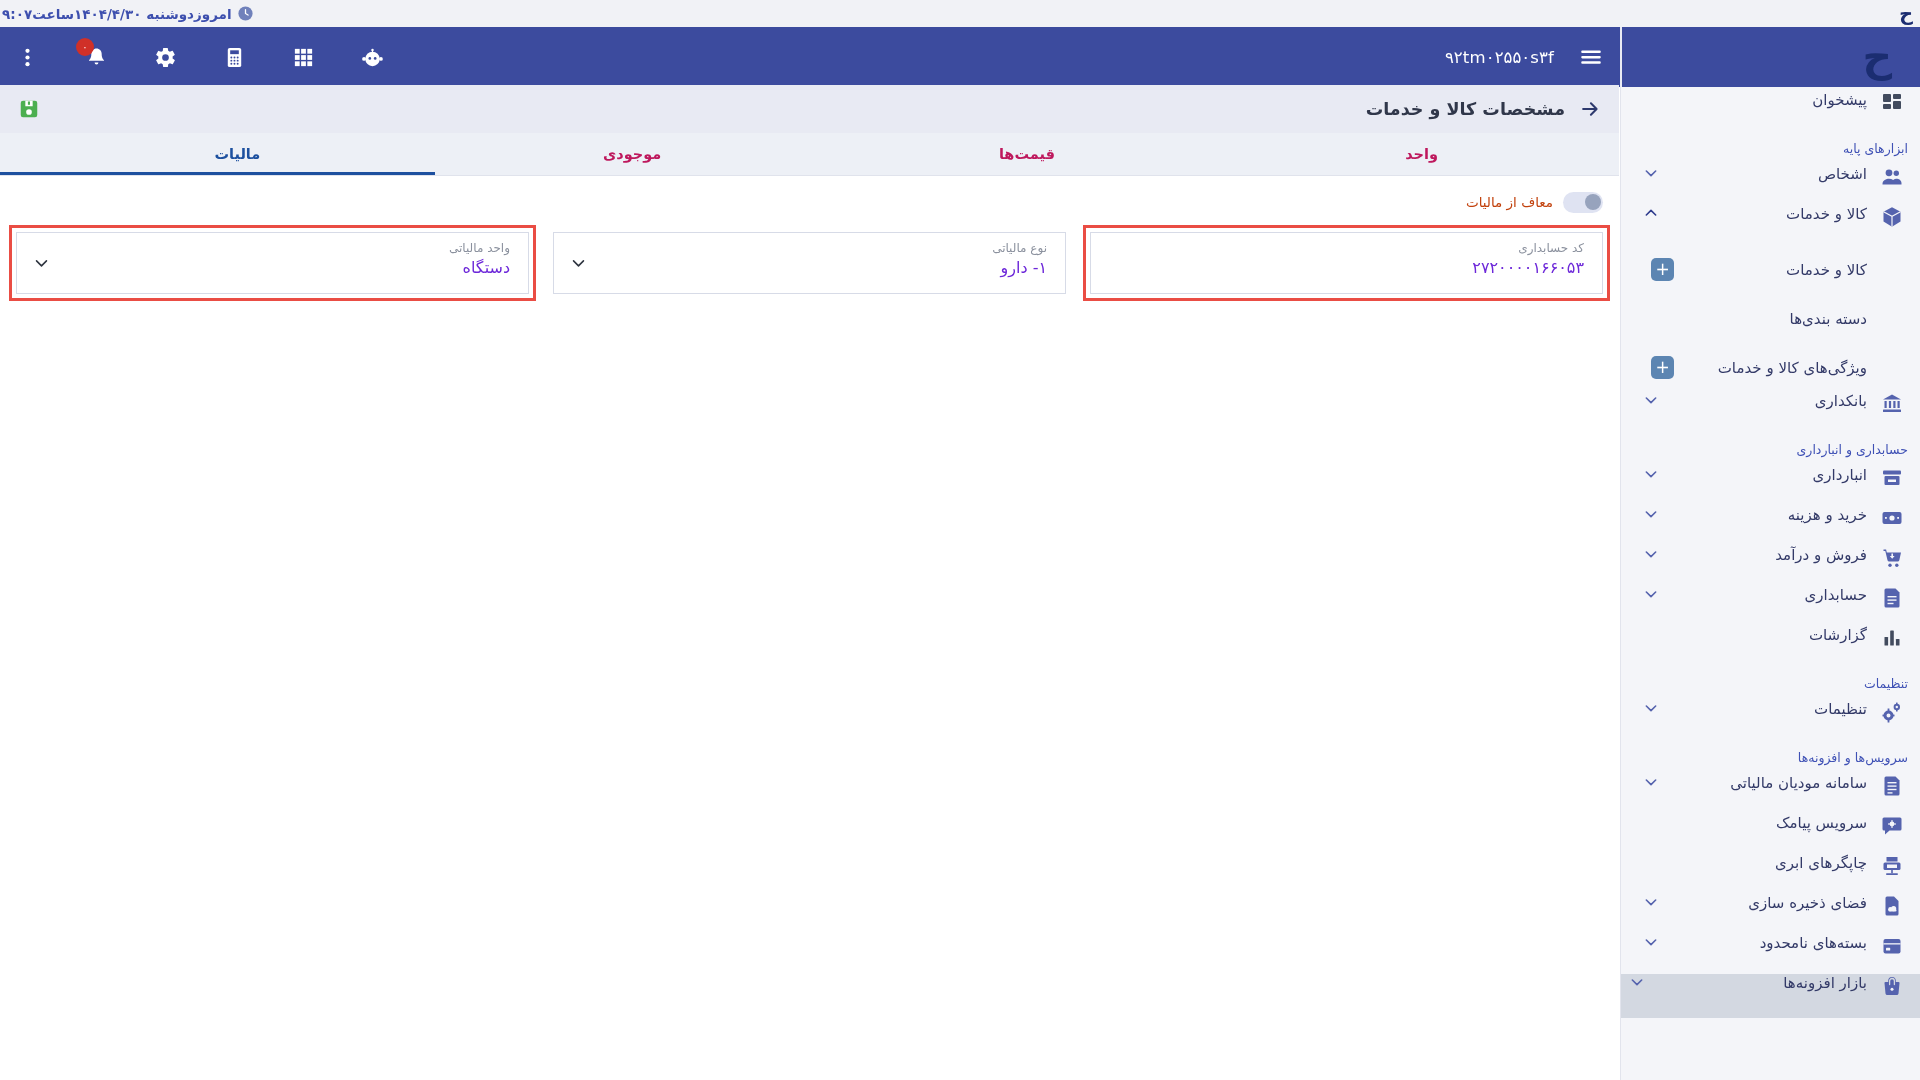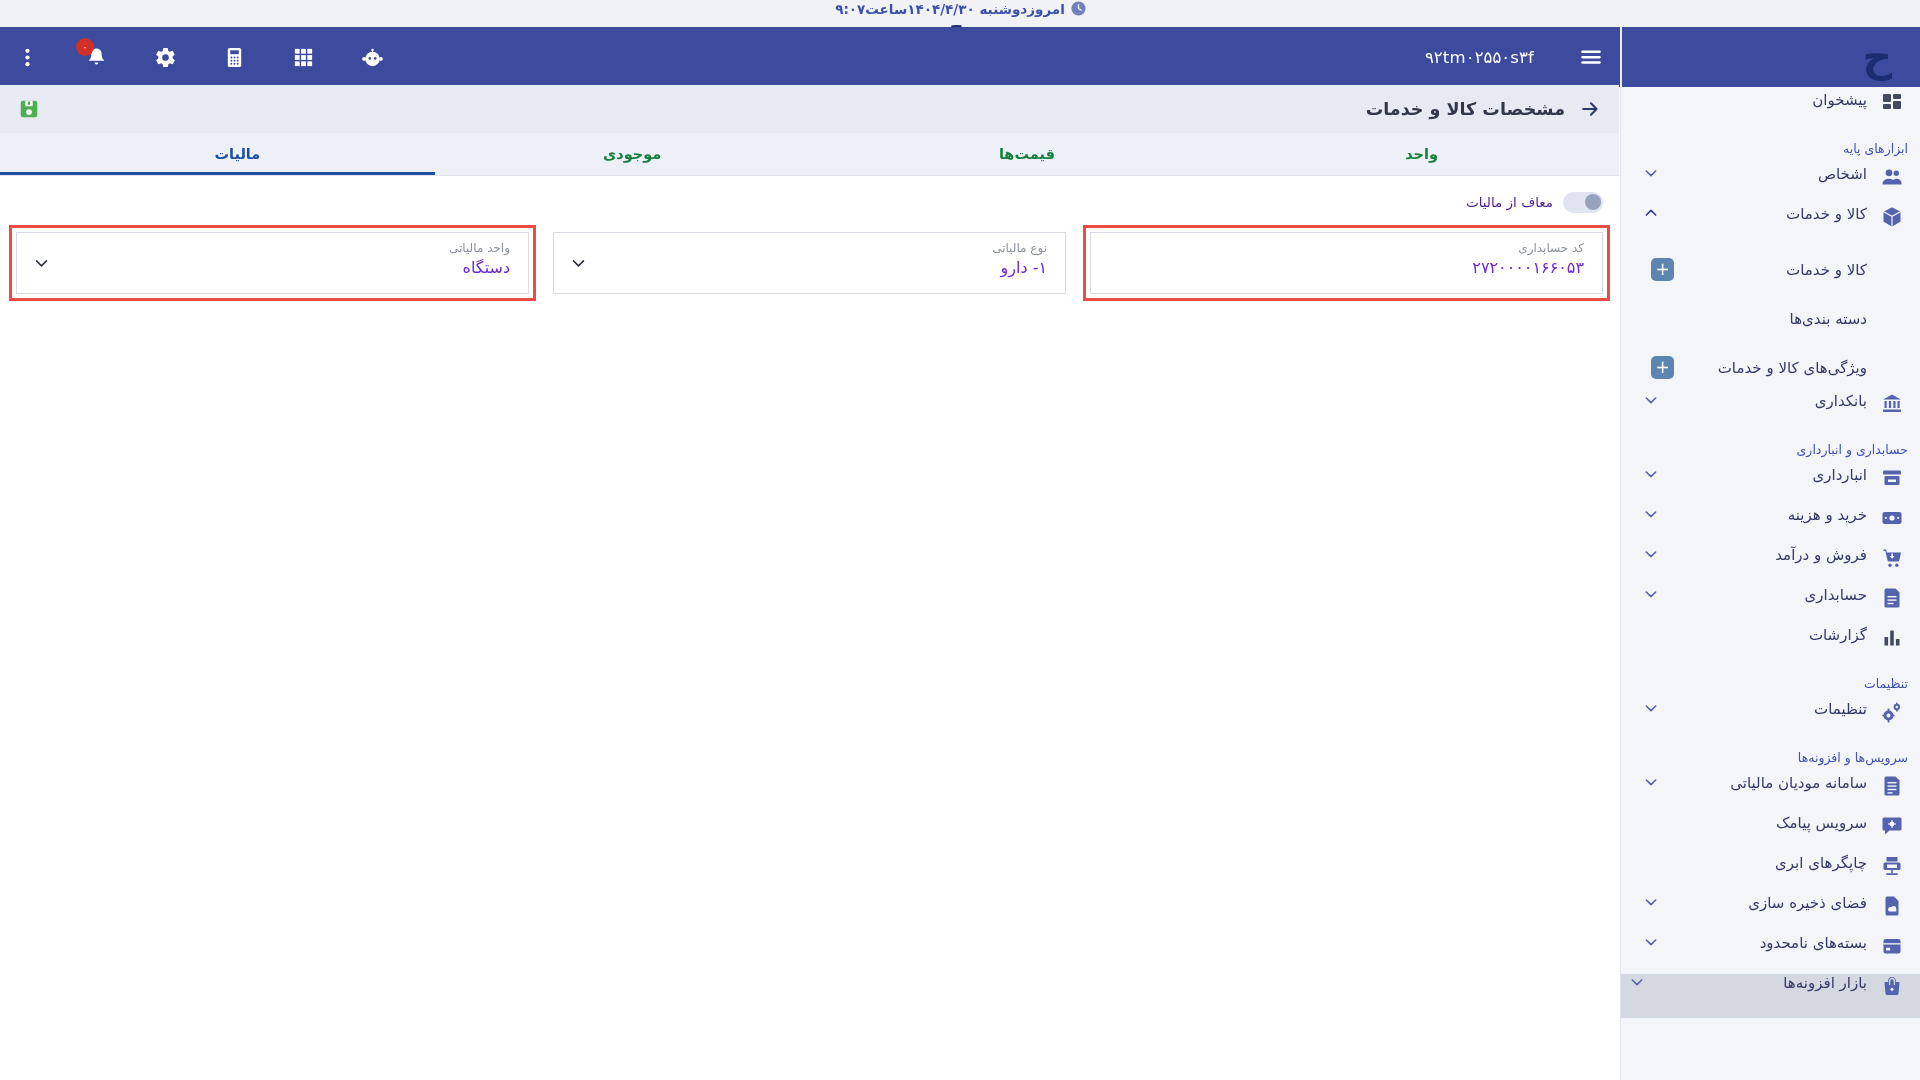--- a/index.html
+++ b/index.html
@@ -1,35 +1,35 @@
 <!DOCTYPE html>
 <html lang="fa"><head>
 <meta charset="utf-8">
 <style>
   * { box-sizing: border-box; margin: 0; padding: 0; }
   html,body { width:1920px; height:1080px; }
   body { font-family:"DejaVu Sans", sans-serif; background:#fff; position:relative; overflow:hidden; }
 
   
   .topstrip { position:absolute; left:0; top:0; width:1920px; height:27px; background:#f1f2f6;
-              display:flex; align-items:center; justify-content:space-between;flex-direction:column; }
+              display:flex; align-items:center; justify-content:space-between; }
   .date-wrap { display:flex; align-items:center; gap:5px; direction:ltr; padding-left:2px; }
   .date-text { direction:rtl; font-size:13.5px; font-weight:bold; color:#3d4fae; white-space:nowrap; }
   .clock-ico { width:17px; height:17px; }
   .corner-logo { color:#1b2d71; font-weight:bold; font-size:19px; padding-right:7px; line-height:1; }
 
   
   .appbar { position:absolute; left:0; top:27px; width:1920px; height:60px; background:#3c4b9e;
             display:flex; align-items:center; }
   .appbar-left { display:flex; align-items:center; gap:46px; padding-left:16px; }
   .abar-ico { width:23px; height:23px; color:#fff; display:flex; align-items:center; justify-content:center; cursor:pointer; }
   .bell-wrap { position:relative; }
   .badge { position:absolute; top:-8px; left:-9px; width:18px; height:18px; border-radius:50%;
            background:#d03028; color:#fff; font-size:9px; display:flex; align-items:center; justify-content:center; }
-  .appbar-right { margin-left:auto; display:flex; align-items:center; gap:44px; padding-right:16px; }
+  .appbar-right { margin-left:auto; display:flex; align-items:center; gap:24px; padding-right:16px; }
   .device-code { color:#fff; font-size:16.5px; direction:ltr; letter-spacing:.3px; }
   .burger { width:26px; height:26px; color:#fff; }
   .appbar-brand { width:300px; align-self:stretch; border-left:2px solid #e9ebf4;
                   display:flex; align-items:center; justify-content:flex-end; padding-right:28px; }
   .brand-glyph { color:#1b2d71; font-size:41px; font-weight:bold; line-height:1; }
 
   
   .sidebar { position:absolute; right:0; top:87px; width:300px; height:993px; background:#f4f5f9;
              border-left:1px solid #e2e4ed; padding-top:4px; direction:rtl; }
   .s-item { display:flex; align-items:flex-start; height:40px; padding:0 16px 0 22px;
@@ -49,28 +49,28 @@
 
   
   .main { position:absolute; left:0; top:85px; width:1619px; height:993px; background:#fff; }
   .titlebar { height:48px; background:#e8eaf3; display:flex; align-items:center; direction:rtl; padding:0 18px; }
   .back-ico { width:22px; height:22px; color:#2e3a6e; margin-left:14px; cursor:pointer; }
   .page-title { font-size:17.5px; font-weight:600; color:#30374a; }
   .save-btn { margin-inline-start:auto; width:22px; height:22px; cursor:pointer; }
 
   .tabs { height:43px; background:#edf0f6; display:flex; direction:rtl; border-bottom:1px solid #e0e3ec; }
   .tab { flex:1; display:flex; align-items:center; justify-content:center;
-         font-size:14.5px; font-weight:bold; color:#15803d; cursor:pointer; }
+         font-size:14.5px; font-weight:bold; color:#be185d; cursor:pointer; }
   .tab.active { color:#1d509f; box-shadow: inset 0 -3px 0 #1d509f; padding-left: 40px; }
 
   .content { direction:rtl; padding:14px 16px 0; }
   .toggle-row { display:flex; align-items:center; gap:10px; height:24px; }
   .switch { width:40px; height:21px; border-radius:11px; background:#dfe3f2; position:relative; cursor:pointer; flex:none; }
   .knob { position:absolute; right:2.5px; top:2.5px; width:16px; height:16px; border-radius:50%; background:#97a3bd; }
-  .toggle-label { font-size:13.5px; color:#4c1d95; }
+  .toggle-label { font-size:13.5px; color:#c2410c; }
 
   .fields { display:flex; gap:24px; margin-top:18px; }
   .field { flex:1; height:62px; border:1px solid #d7dbe7; border-radius:0; position:relative;
            padding:8px 18px 0; background:#fff; }
   .field.ring { outline:3.5px solid #ea4d44; outline-offset:4px; }
   .f-label { font-size:12px; color:#8b919e; }
   .f-value { font-size:16px; color:#6d28d9; margin-top:3px; }
   .f-chev { position:absolute; left:16px; top:50%; transform:translateY(-50%); width:17px; height:17px; color:#2f3540; cursor:pointer; }
 
   svg { display:block; width:100%; height:100%; }

